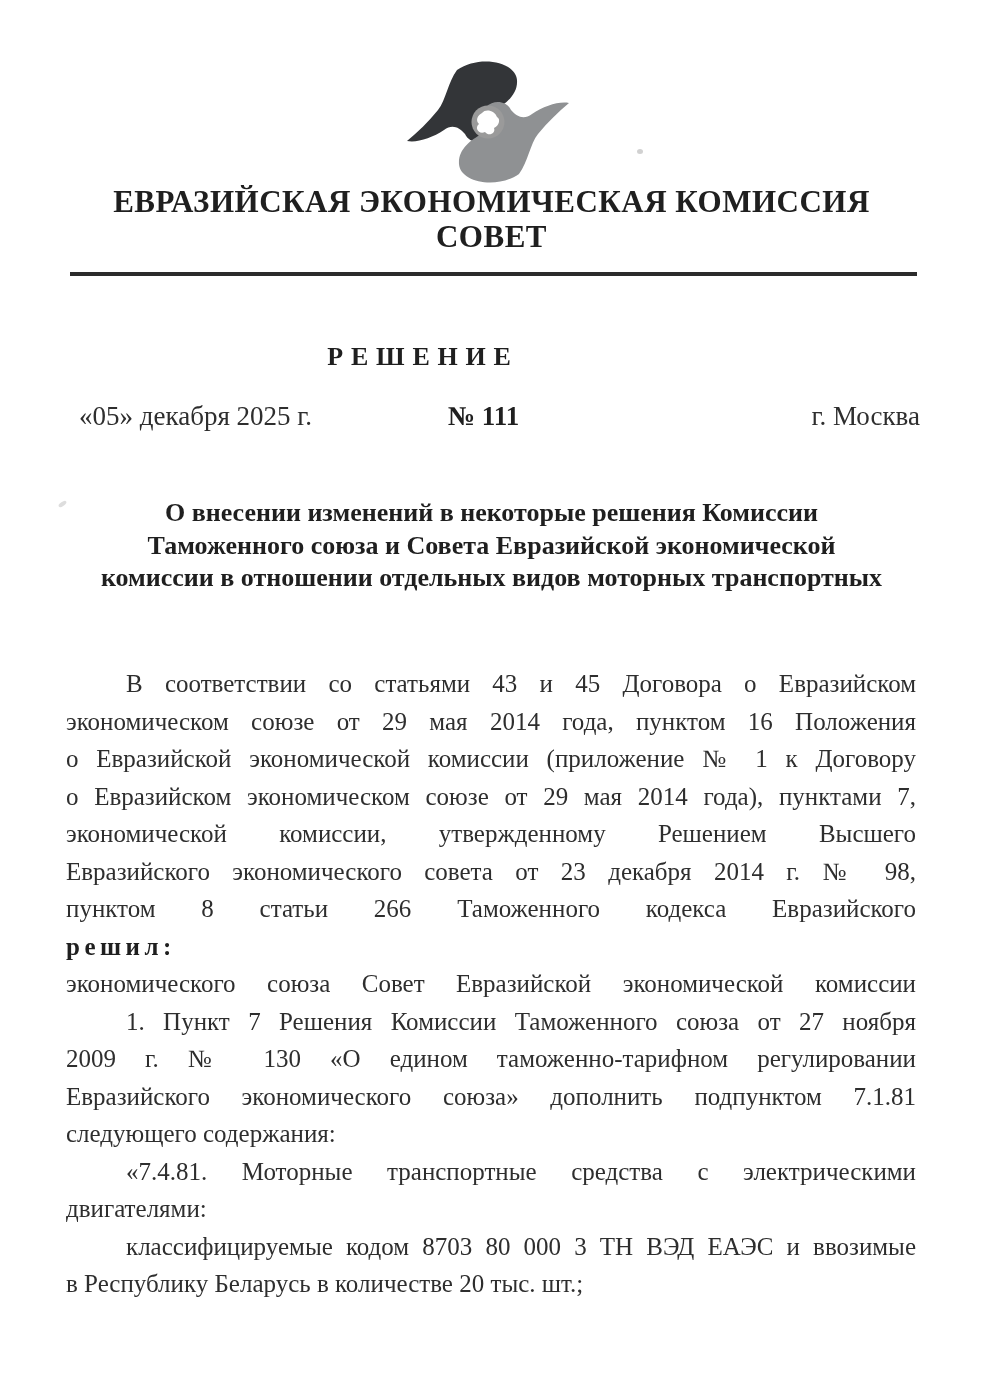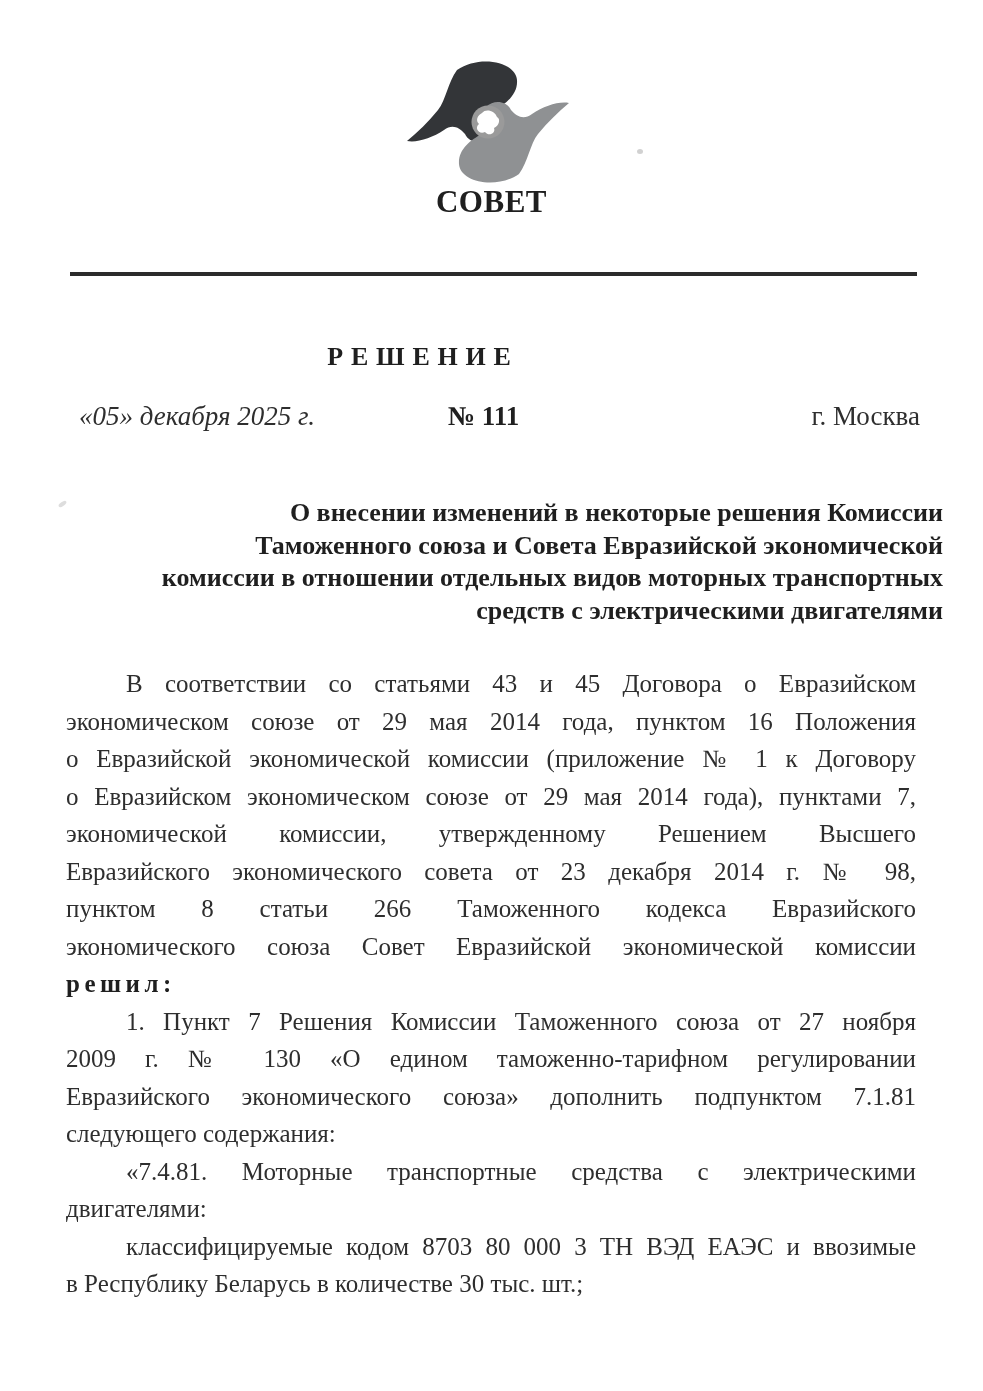--- a/index.html
+++ b/index.html
@@ -20,27 +20,27 @@
     color:#1f1f1f;letter-spacing:0.5px;
   }
   .rule{position:absolute;left:70px;top:272px;width:847px;height:4px;background:#2b2b2b;}
   
   .doc-type{
     position:absolute;left:0;top:340px;width:846px;
     text-align:center;font-weight:bold;font-size:26px;line-height:34px;
     letter-spacing:0.30em;color:#1f1f1f;
   }
   .req-row{position:absolute;left:0;top:398px;width:983px;height:36px;font-size:27px;line-height:36px;}
-  .req-date{position:absolute;left:79px;top:0;font-style:italic;}
+  .req-date{position:absolute;left:79px;top:0;}
   .req-num{position:absolute;left:0;width:983px;text-align:center;font-weight:bold;color:#1f1f1f;transform:translateX(-8px);}
   .req-place{position:absolute;right:63px;top:0;}
   
   .doc-title{
     position:absolute;left:40px;top:497px;width:903px;
-    text-align:right;font-weight:bold;font-size:26px;line-height:32.5px;
+    text-align:center;font-weight:bold;font-size:26px;line-height:32.5px;
     color:#1f1f1f;
   }
   
   .body-block{
     position:absolute;left:66px;top:665px;width:850px;
     font-size:25px;line-height:37.5px;color:#2e2e2e;
   }
   .body-line{height:37.5px;overflow:hidden;}
   .body-line.just{text-align:justify;text-align-last:justify;}
   .body-line.ind{text-indent:60px;}
@@ -79,56 +79,56 @@
       <path fill="#ffffff" d="M80 53
         C 84 48 93 51 95 57
         C 99 59 97 66 92 68
         C 94 73 87 77 83 72
         C 77 75 72 68 77 64
         C 73 60 76 55 80 53 Z"></path>
     </svg>
   </div>
 
   <div class="org-name">
+    <div>ЕВРАЗИЙСКАЯ ЭКОНОМИЧЕСКАЯ КОМИССИЯ</div>
     <div>СОВЕТ</div>
   </div>
 
   <div class="rule"></div>
 
   <div class="doc-type">РЕШЕНИЕ</div>
 
   <div class="req-row">
     <span class="req-date">«05» декабря 2025 г.</span>
     <span class="req-num">№ 111</span>
     <span class="req-place">г. Москва</span>
   </div>
 
   <div class="doc-title">
       <div>О внесении изменений в некоторые решения Комиссии</div>
       <div>Таможенного союза и Совета Евразийской экономической</div>
       <div>комиссии в отношении отдельных видов моторных транспортных</div>
-      <div>средств с электрическими двигателями</div>
     </div>
 
   <div class="body-block">
       <div class="body-line just ind">В соответствии со статьями 43 и 45 Договора о Евразийском</div>
       <div class="body-line just">экономическом союзе от 29 мая 2014 года, пунктом 16 Положения</div>
       <div class="body-line just">о Евразийской экономической комиссии (приложение № 1 к Договору</div>
       <div class="body-line just">о Евразийском экономическом союзе от 29 мая 2014 года), пунктами 7,</div>
       <div class="body-line just">экономической комиссии, утвержденному Решением Высшего</div>
       <div class="body-line just">Евразийского экономического совета от 23 декабря 2014 г. № 98,</div>
       <div class="body-line just">пунктом 8 статьи 266 Таможенного кодекса Евразийского</div>
+      <div class="body-line bold-sp">решил:</div>
       <div class="body-line just">экономического союза Совет Евразийской экономической комиссии</div>
-      <div class="body-line bold-sp">решил:</div>
       <div class="body-line just ind">1. Пункт 7 Решения Комиссии Таможенного союза от 27 ноября</div>
       <div class="body-line just">2009 г. № 130 «О едином таможенно-тарифном регулировании</div>
       <div class="body-line just">Евразийского экономического союза» дополнить подпунктом 7.1.81</div>
       <div class="body-line">следующего содержания:</div>
       <div class="body-line just ind">«7.4.81. Моторные транспортные средства с электрическими</div>
       <div class="body-line">двигателями:</div>
       <div class="body-line just ind">классифицируемые кодом 8703 80 000 3 ТН ВЭД ЕАЭС и ввозимые</div>
-      <div class="body-line">в Республику Беларусь в количестве 30 тыс. шт.;</div>
+      <div class="body-line">в Республику Беларусь в количестве 20 тыс. шт.;</div>
     </div>
 
   <span class="speck a"></span>
   <span class="speck b"></span>
 
 </div>
 
 </body></html>

